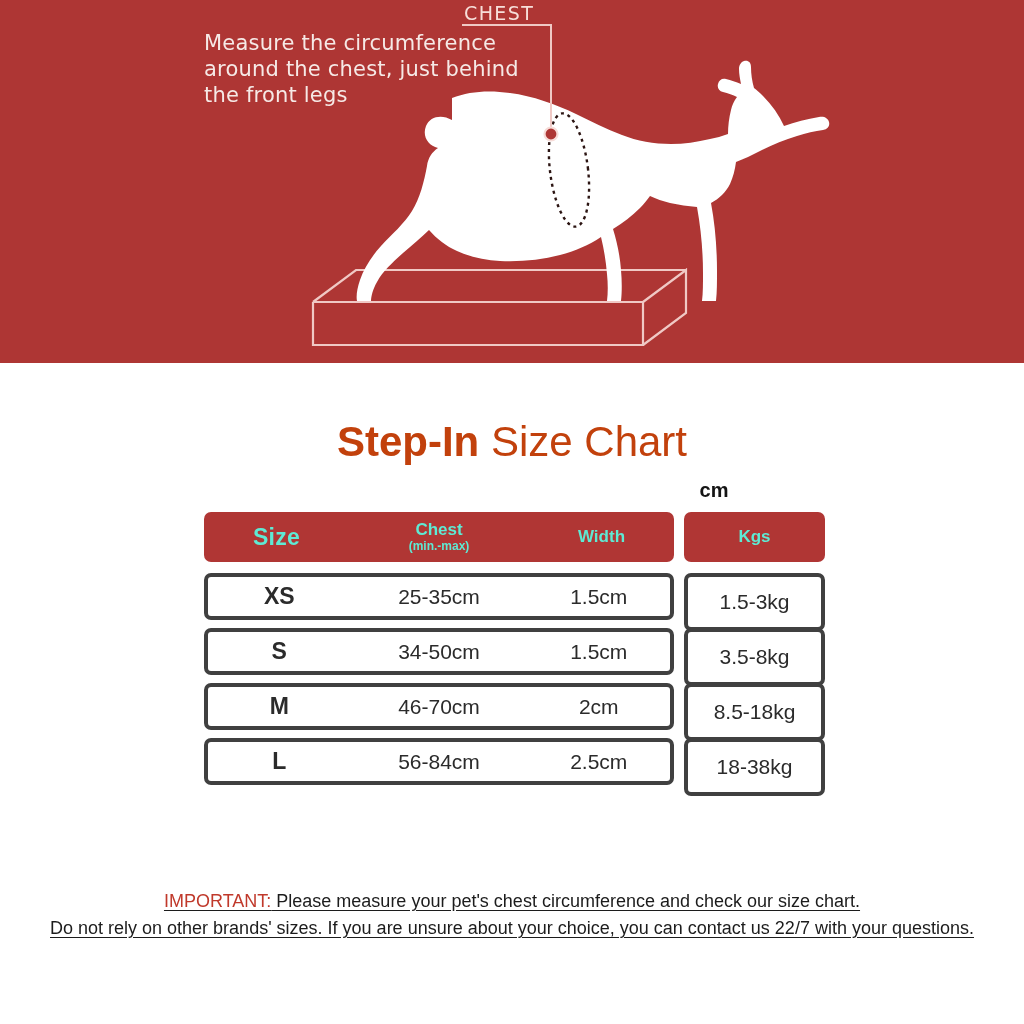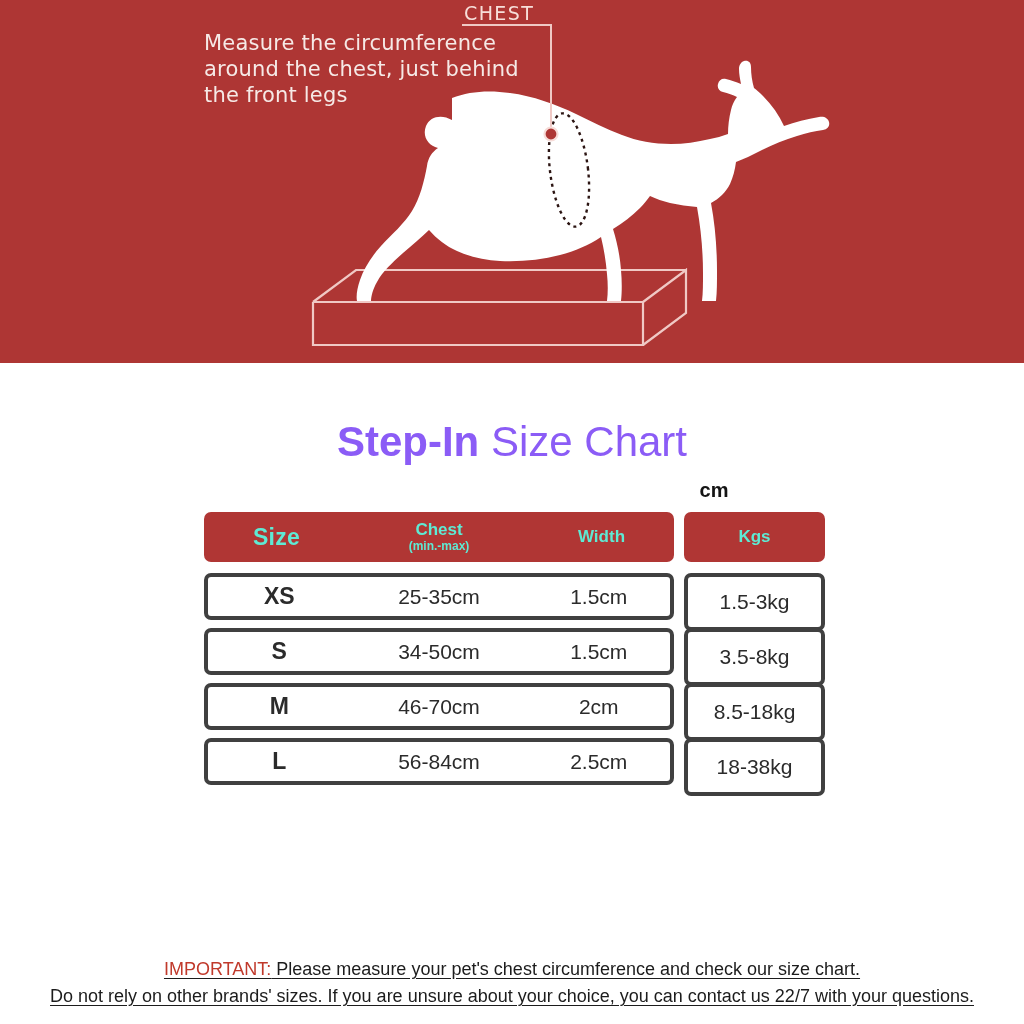--- a/index.html
+++ b/index.html
@@ -52,21 +52,21 @@
   }
 
   
   #title {
     position: absolute;
     left: 0;
     top: 418px;
     width: 1024px;
     text-align: center;
     font-size: 42px;
-    color: #8b5cf6;
+    color: #c2410c;
     font-family: "Liberation Sans", sans-serif;
     white-space: nowrap;
   }
   #title .strong { font-weight: bold; }
   #title .light  { font-weight: normal; }
 
   
   #unit-label {
     position: absolute;
     left: 684px;
@@ -165,21 +165,21 @@
   .body-row .c-width,
   .body-row .kg-value {
     font-size: 21px;
     color: #2b2b2b;
   }
 
   
   #footer-note {
     position: absolute;
     left: 0;
-    top: 956px;
+    top: 888px;
     width: 1024px;
     text-align: center;
     font-size: 18px;
     line-height: 27px;
     color: #1c1c1c;
   }
   #footer-note .line {
     display: block;
     text-decoration: underline;
     text-underline-offset: 3px;

